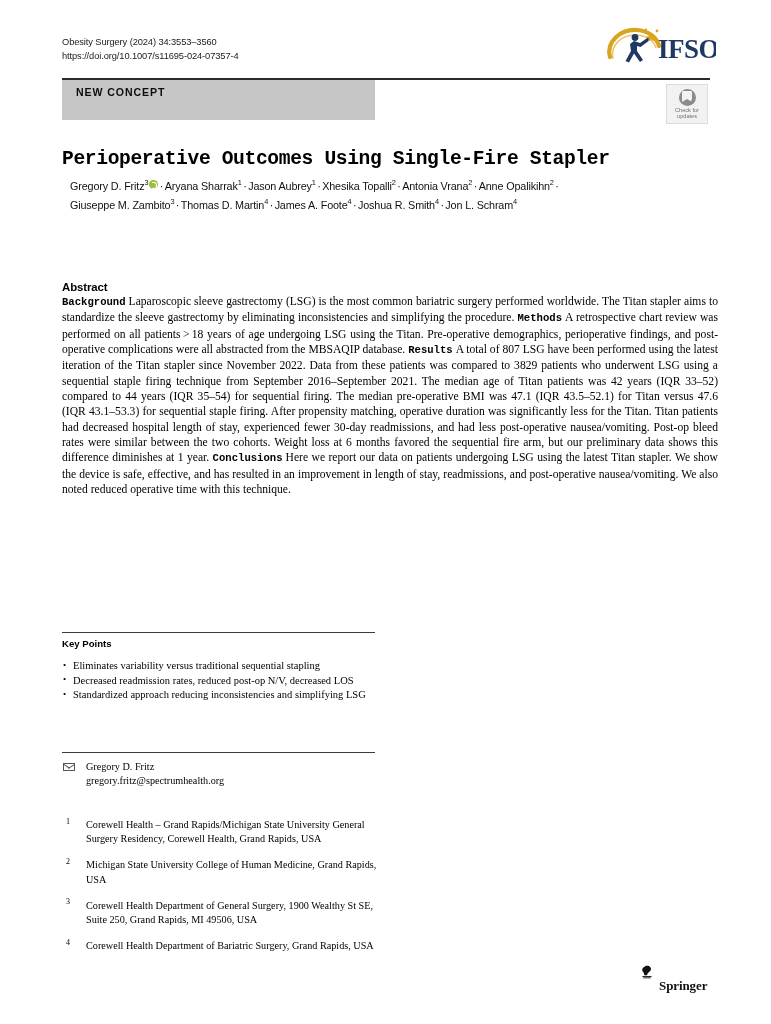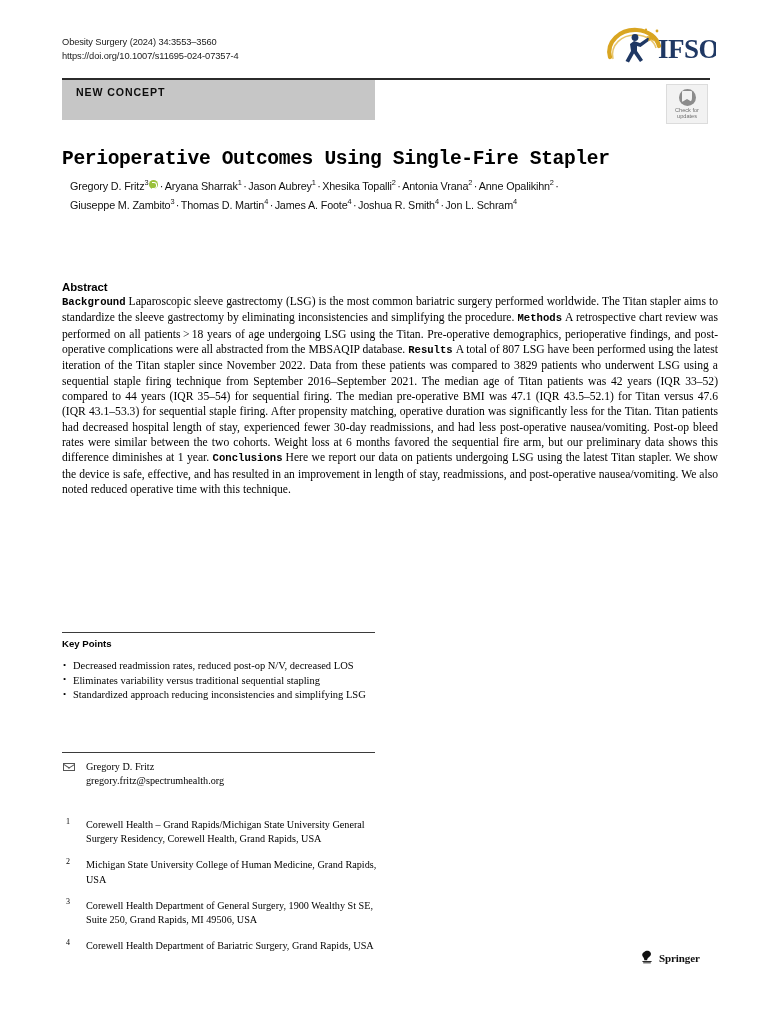--- a/index.html
+++ b/index.html
@@ -273,23 +273,24 @@
     position: absolute;
     left: 640px; top: 950px;
     display: flex;
     align-items: center;
     gap: 5px;
   }
   .springer-mark { width: 14px; height: 15px; }
   .springer-word {
     font-family: "Liberation Serif", serif;
     font-weight: bold;
-    font-size: 11px;
+    font-size: 13px;
     letter-spacing: -0.1px;
     color: #111;
+    margin-top: 28px;
   }
 </style>
 </head>
 <body>
 
 <div class="page">
 
   <div class="journal-line">
     <div>Obesity Surgery (2024) 34:3553–3560</div>
     <div>https://doi.org/10.1007/s11695-024-07357-4</div>
@@ -335,22 +336,22 @@
 
   <section class="abstract">
     <h2>Abstract</h2>
     <p id="abstract-body"><span class="lbl">Background</span><span>Laparoscopic sleeve gastrectomy (LSG) is the most common bariatric surgery performed worldwide. The Titan stapler aims to standardize the sleeve gastrectomy by eliminating inconsistencies and simplifying the procedure.</span> <span class="lbl">Methods</span><span>A retrospective chart review was performed on all patients &gt; 18 years of age undergoing LSG using the Titan. Pre-operative demographics, perioperative findings, and post-operative complications were all abstracted from the MBSAQIP database.</span> <span class="lbl">Results</span><span>A total of 807 LSG have been performed using the latest iteration of the Titan stapler since November 2022. Data from these patients was compared to 3829 patients who underwent LSG using a sequential staple firing technique from September 2016–September 2021. The median age of Titan patients was 42 years (IQR 33–52) compared to 44 years (IQR 35–54) for sequential firing. The median pre-operative BMI was 47.1 (IQR 43.5–52.1) for Titan versus 47.6 (IQR 43.1–53.3) for sequential staple firing. After propensity matching, operative duration was significantly less for the Titan. Titan patients had decreased hospital length of stay, experienced fewer 30-day readmissions, and had less post-operative nausea/vomiting. Post-op bleed rates were similar between the two cohorts. Weight loss at 6 months favored the sequential fire arm, but our preliminary data shows this difference diminishes at 1 year.</span> <span class="lbl">Conclusions</span><span>Here we report our data on patients undergoing LSG using the latest Titan stapler. We show the device is safe, effective, and has resulted in an improvement in length of stay, readmissions, and post-operative nausea/vomiting. We also noted reduced operative time with this technique.</span></p>
   </section>
 
   <div class="kp-rule-top"></div>
   <section class="key-points">
     <h3>Key Points</h3>
     <ul class="kp-list" id="kp-list">
+        <li>Eliminates variability versus traditional sequential stapling</li>
         <li>Decreased readmission rates, reduced post-op N/V, decreased LOS</li>
-        <li>Eliminates variability versus traditional sequential stapling</li>
         <li>Standardized approach reducing inconsistencies and simplifying LSG</li>
       </ul>
   </section>
 
   <div class="corr-rule"></div>
   <section class="correspondence">
     <div class="corr-row">
       <span class="env-icon"></span>
       <span>Gregory D. Fritz</span>
     </div>

